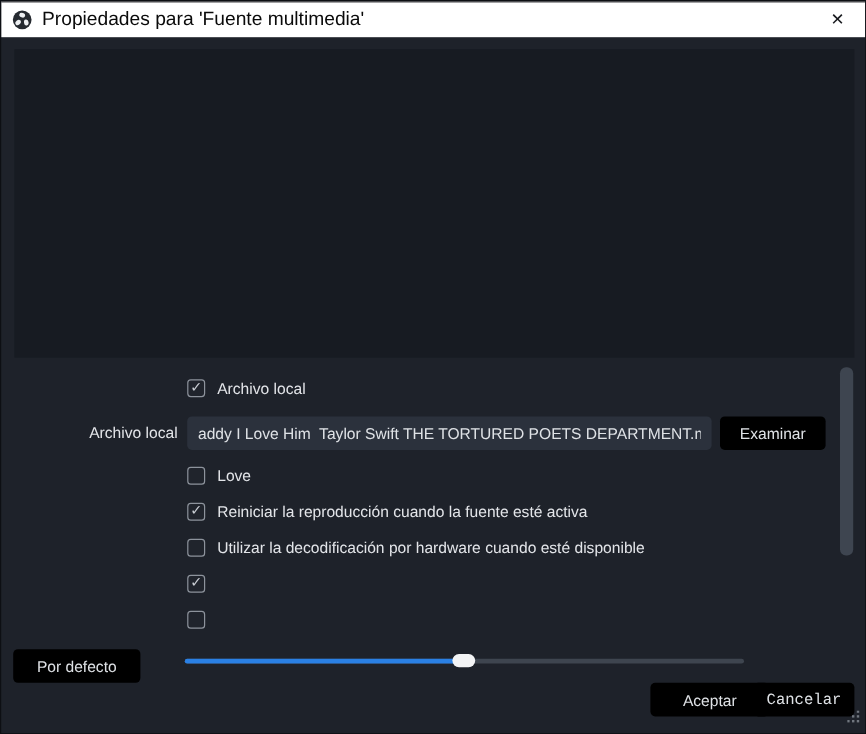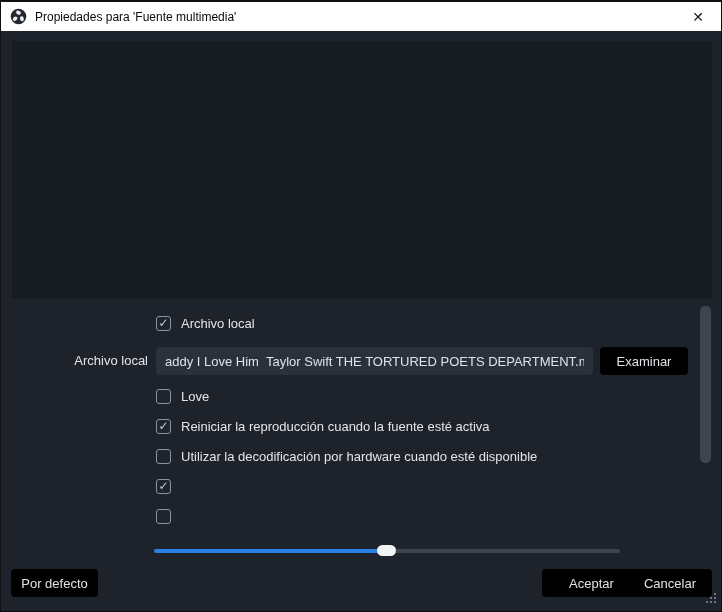--- a/index.html
+++ b/index.html
@@ -17,21 +17,21 @@
   
   .titlebar {
     position: absolute; top: 0; left: 0;
     width: 100%; height: 30px;
     background: #ffffff;
     display: flex; align-items: center;
     border-top: 1px solid #14161a;
   }
   .obs-logo { width: 17px; height: 17px; margin-left: 9px; display: inline-flex; }
   .titlebar .title {
-    margin-left: 8px; font-size: 12px; color: #0a0a0a;
+    margin-left: 8px; font-size: 16px; color: #0a0a0a;
   }
   .close-btn {
     position: absolute; right: 6px; top: 0;
     width: 34px; height: 29px;
     display: flex; align-items: center; justify-content: center;
     font-size: 14px; color: #16181c; cursor: pointer;
   }
 
   
   .preview {
@@ -132,23 +132,23 @@
   }
   .scroll-thumb {
     position: absolute; left: 0; top: 8px;
     width: 11px; height: 157px;
     background: #3e4550; border-radius: 5px;
     cursor: pointer;
   }
 
   
   .footer-btn { position: absolute; height: 28px; }
-  .btn-defaults { left: 10px;  top: 568px; width: 87px; }
+  .btn-defaults { left: 10px;  top: 540px; width: 106px; }
   .btn-ok       { left: 541px; top: 568px; width: 99px; }
-  .btn-cancel   { left: 627px; top: 568px; width: 84px; }
+  .btn-cancel   { left: 627px; top: 568px; width: 84px; font-family: Liberation Mono, monospace; }
 
   .resize-grip { position: absolute; right: 4px; bottom: 3px; }
 </style>
 </head>
 <body>
 
 <div class="window">
 
   <div class="titlebar">
     <span class="obs-logo">

